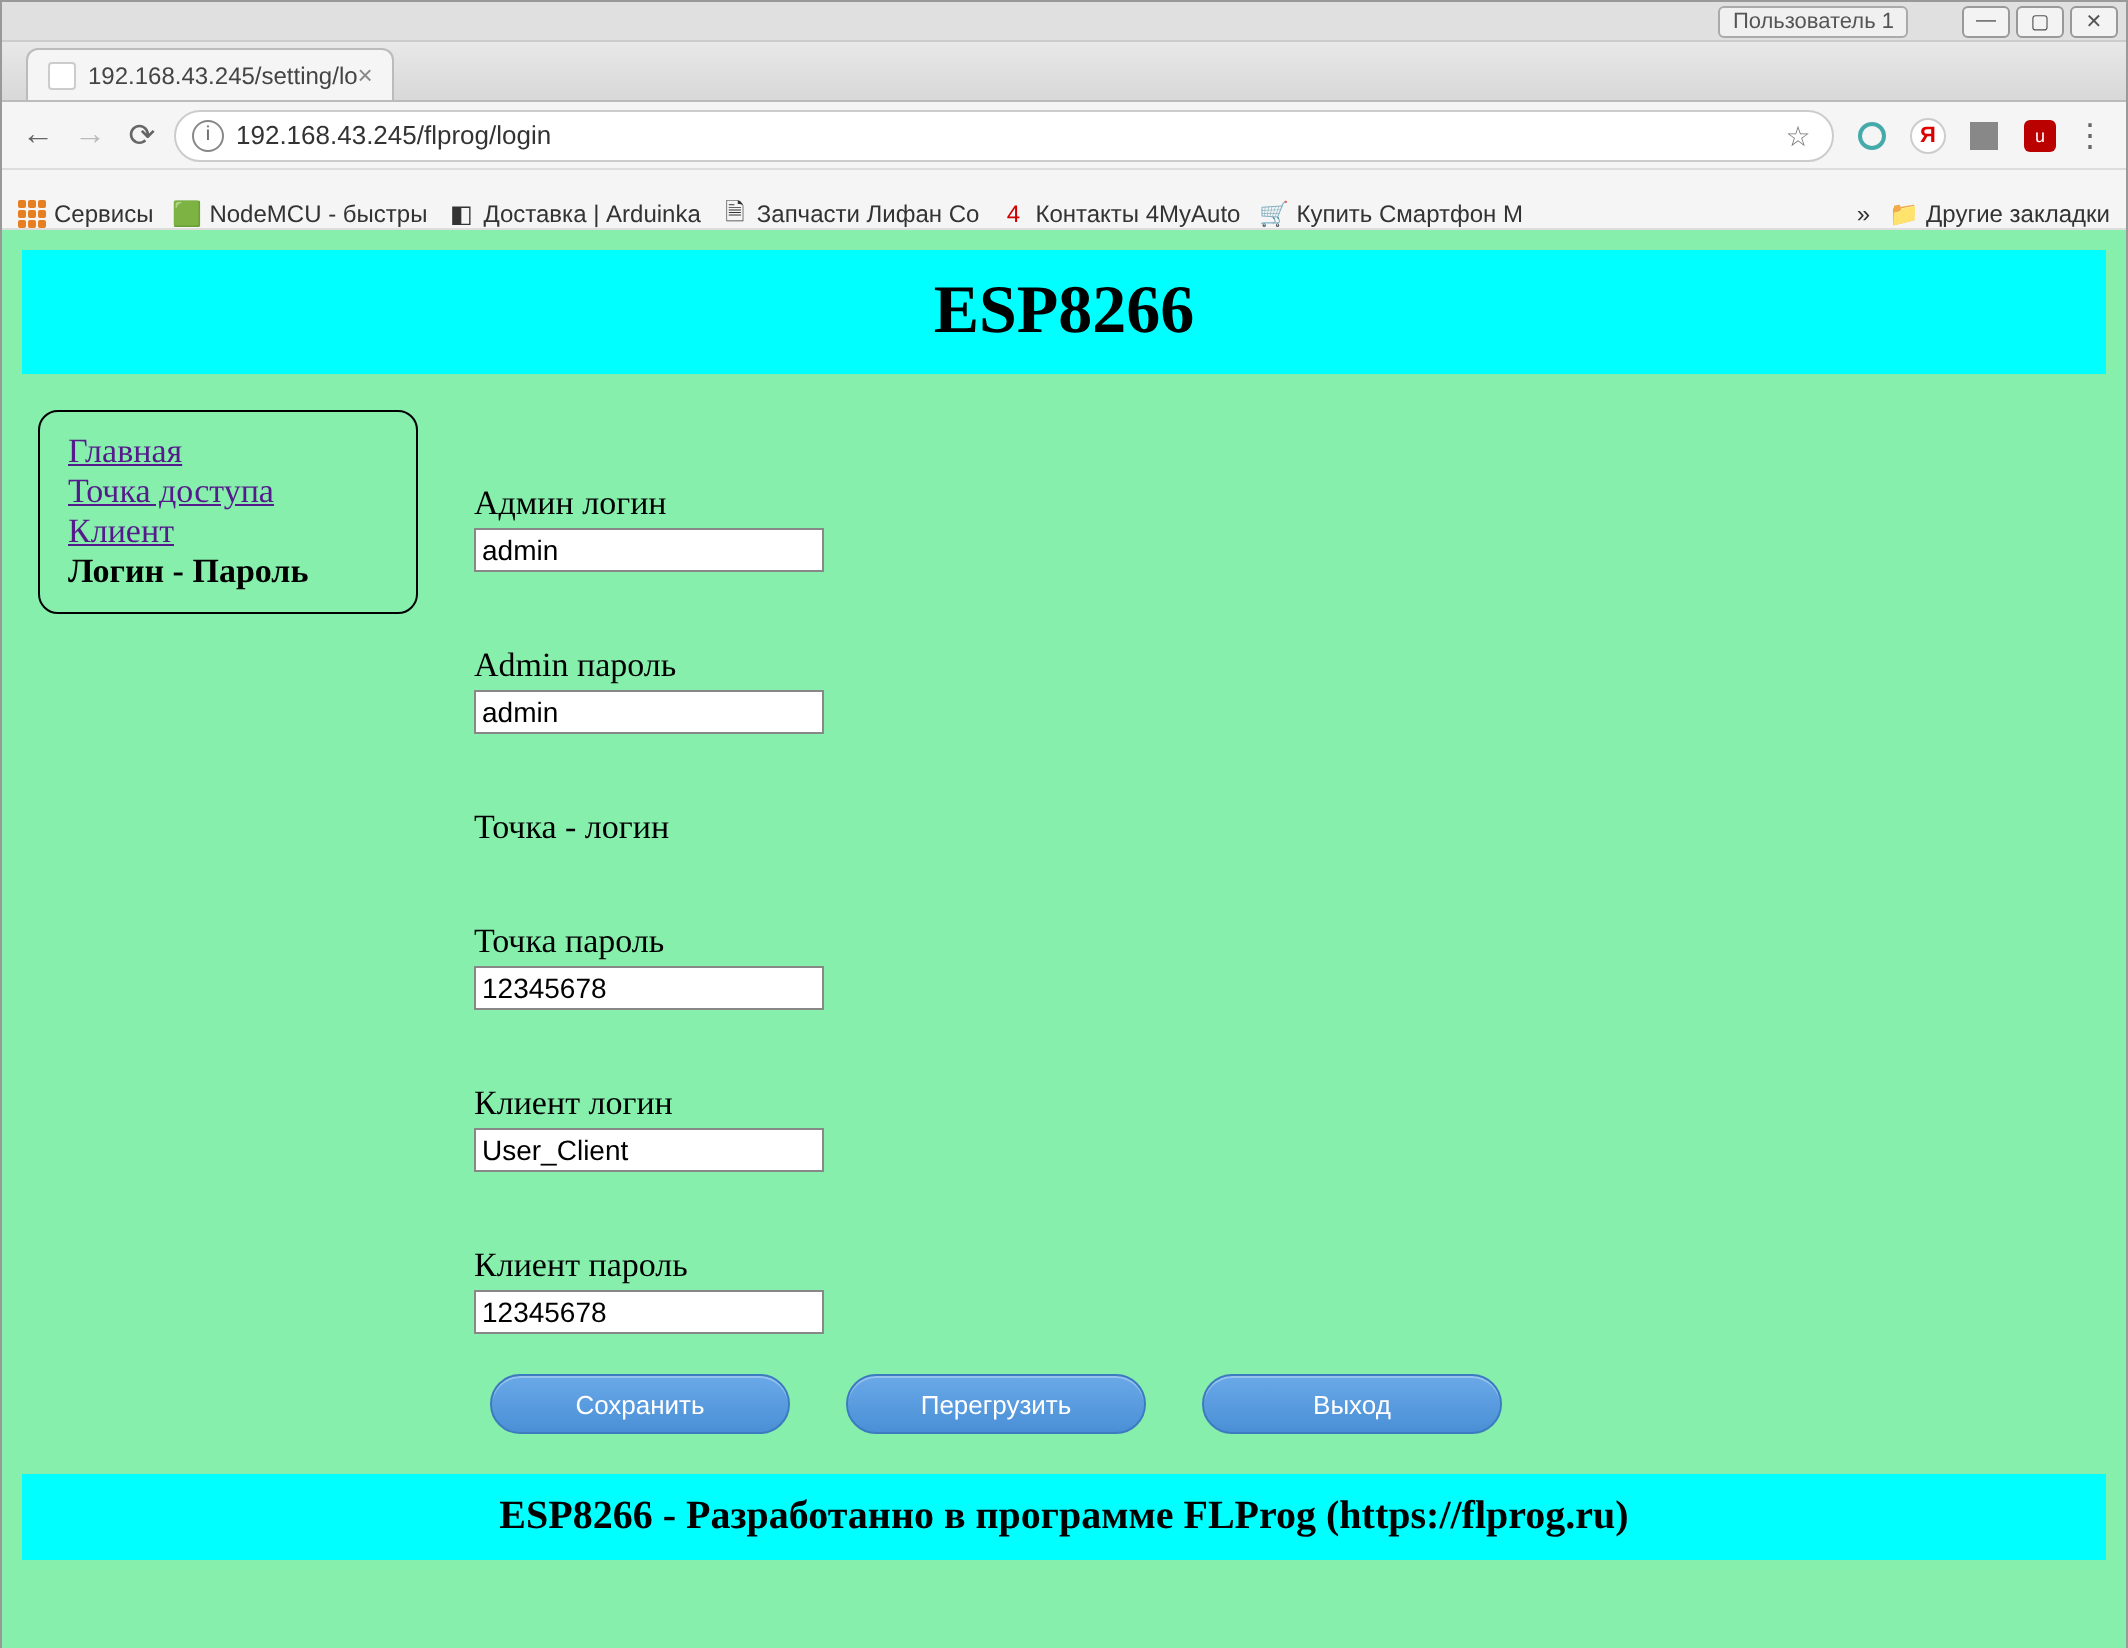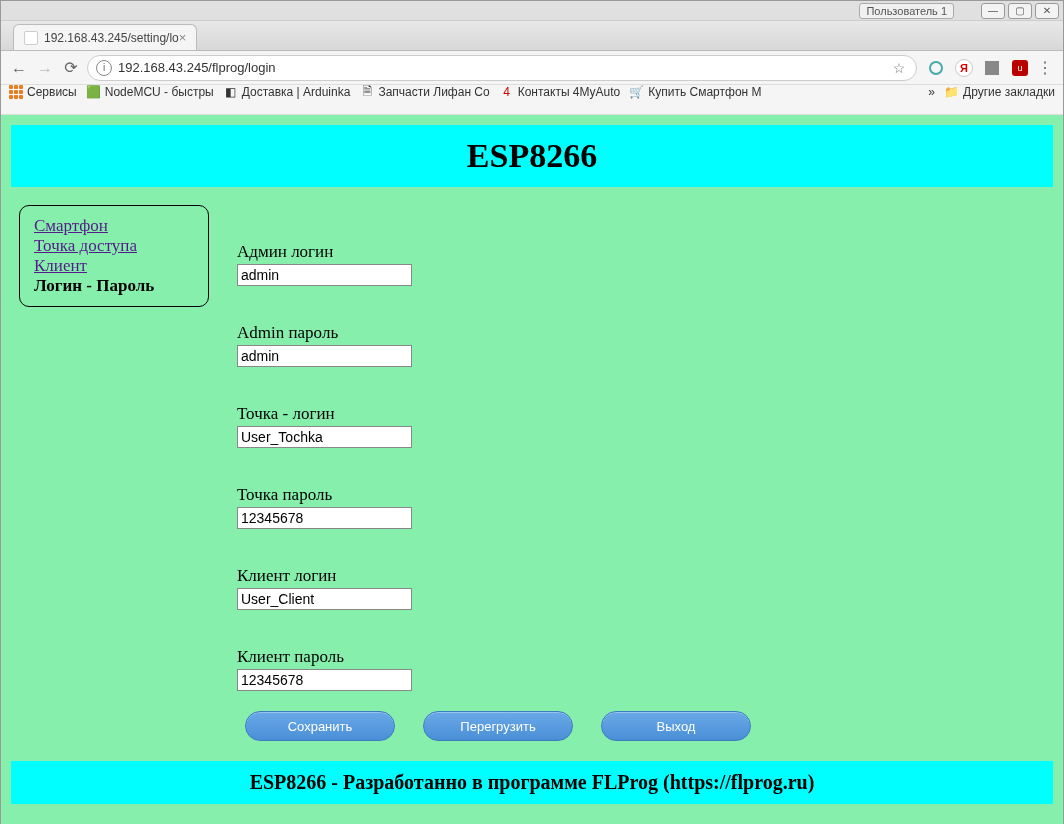--- a/index.html
+++ b/index.html
@@ -134,21 +134,21 @@
   display: inline-flex; align-items: center; justify-content: center;
   margin-left: 4px;
   color: #777;
   font-size: 14px;
 }
 .bookmark-bar {
   height: 30px;
   background: #f5f5f5;
   border-bottom: 1px solid #ddd;
   display: flex;
-  align-items: flex-start;
+  align-items: flex-end;
   padding: 0 8px;
   font-size: 12px;
   color: #333;
   overflow: hidden;
   gap: 10px;
 }
 .bm-item {
   display: flex;
   align-items: center;
   gap: 4px;
@@ -341,38 +341,37 @@
   </div>
 
   <div class="page-area">
 
     <div class="page-header">
       <h1>ESP8266</h1>
     </div>
 
     <div class="page-body">
       <div class="side-menu">
-        <a>Смартфон</a>
+        <a>Главная</a>
         <a>Точка доступа</a>
         <a>Клиент</a>
         <span class="current">Логин - Пароль</span>
       </div>
 
       <div class="form-col">
         <div class="form-group">
           <label>Админ логин</label>
           <input type="text" value="admin" style="">
         </div>
         <div class="form-group">
           <label>Admin пароль</label>
           <input type="text" value="admin" style="">
         </div>
         <div class="form-group">
           <label>Точка - логин</label>
-          <input type="text" value="User_Tochka" style="">
         </div>
         <div class="form-group">
           <label>Точка пароль</label>
           <input type="text" value="12345678" style="">
         </div>
         <div class="form-group">
           <label>Клиент логин</label>
           <input type="text" value="User_Client" style="">
         </div>
         <div class="form-group">

